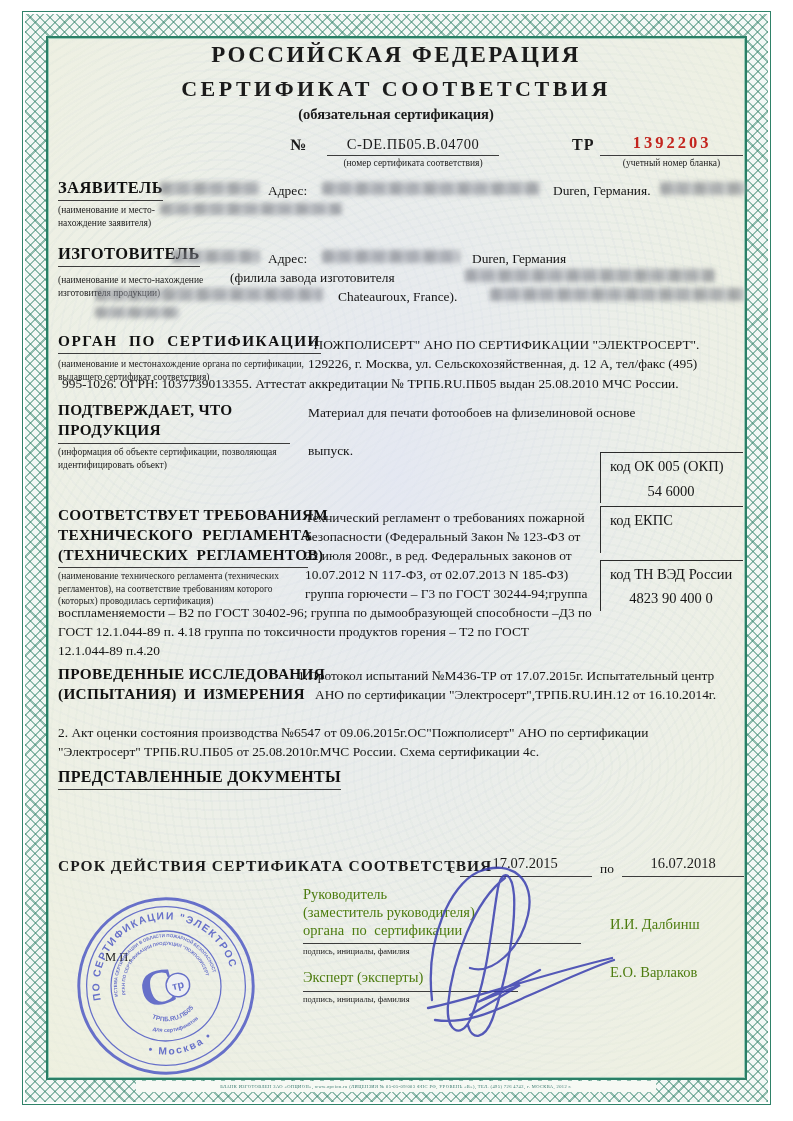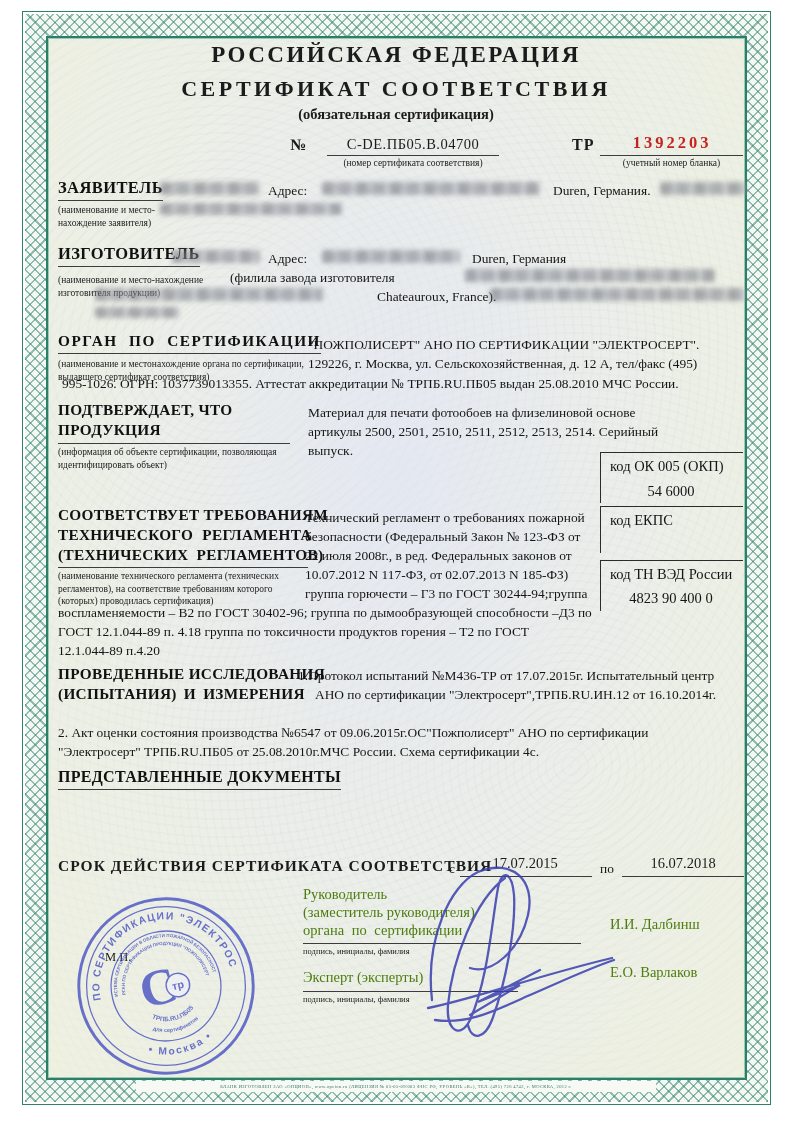--- a/index.html
+++ b/index.html
@@ -76,36 +76,35 @@
 
   <div class="abs lbl" style="left:58px;top:244px;border-bottom:1px solid #3c3c3c;padding-bottom:2px;">ИЗГОТОВИТЕЛЬ</div>
   <div class="abs cap" style="left:58px;top:274px;width:158px;">(наименование и место-нахождение изготовителя продукции)</div>
   <div class="redact" style="left:172px;top:250px;width:88px;"></div>
   <div class="abs body-t" style="left:268px;top:249px;">Адрес:</div>
   <div class="redact" style="left:322px;top:250px;width:138px;"></div>
   <div class="abs body-t" style="left:472px;top:249px;">Duren, Германия</div>
   <div class="abs body-t" style="left:230px;top:268px;">(филила завода изготовителя</div>
   <div class="redact" style="left:465px;top:269px;width:250px;"></div>
   <div class="redact" style="left:95px;top:288px;width:228px;"></div>
-  <div class="abs body-t" style="left:338px;top:287px;margin-left:39px;">Chateauroux, France).</div>
+  <div class="abs body-t" style="left:338px;top:287px;">Chateauroux, France).</div>
   <div class="redact" style="left:490px;top:288px;width:255px;"></div>
   <div class="redact" style="left:95px;top:307px;width:84px;height:11px;"></div>
 
   <div class="abs lbl-s" style="left:58px;top:332px;letter-spacing:1.5px;word-spacing:6px;border-bottom:1px solid #3c3c3c;padding-bottom:3px;">ОРГАН ПО СЕРТИФИКАЦИИ</div>
   <div class="abs cap" style="left:58px;top:358px;width:250px;">(наименование и местонахождение органа по сертификации, выдавшего сертификат соответствия)</div>
   <div class="abs body-t" style="left:308px;top:335px;width:440px;">"ПОЖПОЛИСЕРТ" АНО ПО СЕРТИФИКАЦИИ "ЭЛЕКТРОСЕРТ".</div>
   <div class="abs body-t" style="left:308px;top:354px;width:440px;">129226, г. Москва, ул. Сельскохозяйственная, д. 12 А, тел/факс (495)</div>
   <div class="abs body-t" style="left:62px;top:374px;width:690px;">995-1026. ОГРН: 1037739013355. Аттестат аккредитации № ТРПБ.RU.ПБ05 выдан 25.08.2010 МЧС России.</div>
 
   <div class="abs lbl-s" style="left:58px;top:401px;">ПОДТВЕРЖДАЕТ, ЧТО</div>
   <div class="abs lbl-s" style="left:58px;top:421px;border-bottom:0;">ПРОДУКЦИЯ</div>
   <div class="abs uline" style="left:58px;top:443px;width:232px;"></div>
   <div class="abs cap" style="left:58px;top:446px;width:235px;">(информация об объекте сертификации, позволяющая идентифицировать объект)</div>
   <div class="abs body-t" style="left:308px;top:403px;width:440px;">Материал для печати фотообоев на флизелиновой основе</div>
-  <div class="abs body-t" style="left:308px;top:422px;width:440px;">артикулы 2500, 2501, 2510, 2511, 2512, 2513, 2514. Серийный</div>
   <div class="abs body-t" style="left:308px;top:441px;width:200px;">выпуск.</div>
 
   <div class="code-box" style="left:600px;top:452px;width:142px;height:50px;"></div>
   <div class="abs code-lbl" style="left:610px;top:458px;">код ОК 005 (ОКП)</div>
   <div class="abs code-val" style="left:610px;top:483px;width:122px;">54 6000</div>
   <div class="code-box" style="left:600px;top:506px;width:142px;height:46px;"></div>
   <div class="abs code-lbl" style="left:610px;top:512px;">код ЕКПС</div>
   <div class="code-box" style="left:600px;top:560px;width:142px;height:50px;"></div>
   <div class="abs code-lbl" style="left:610px;top:566px;">код ТН ВЭД России</div>
   <div class="abs code-val" style="left:606px;top:590px;width:130px;">4823 90 400 0</div>

